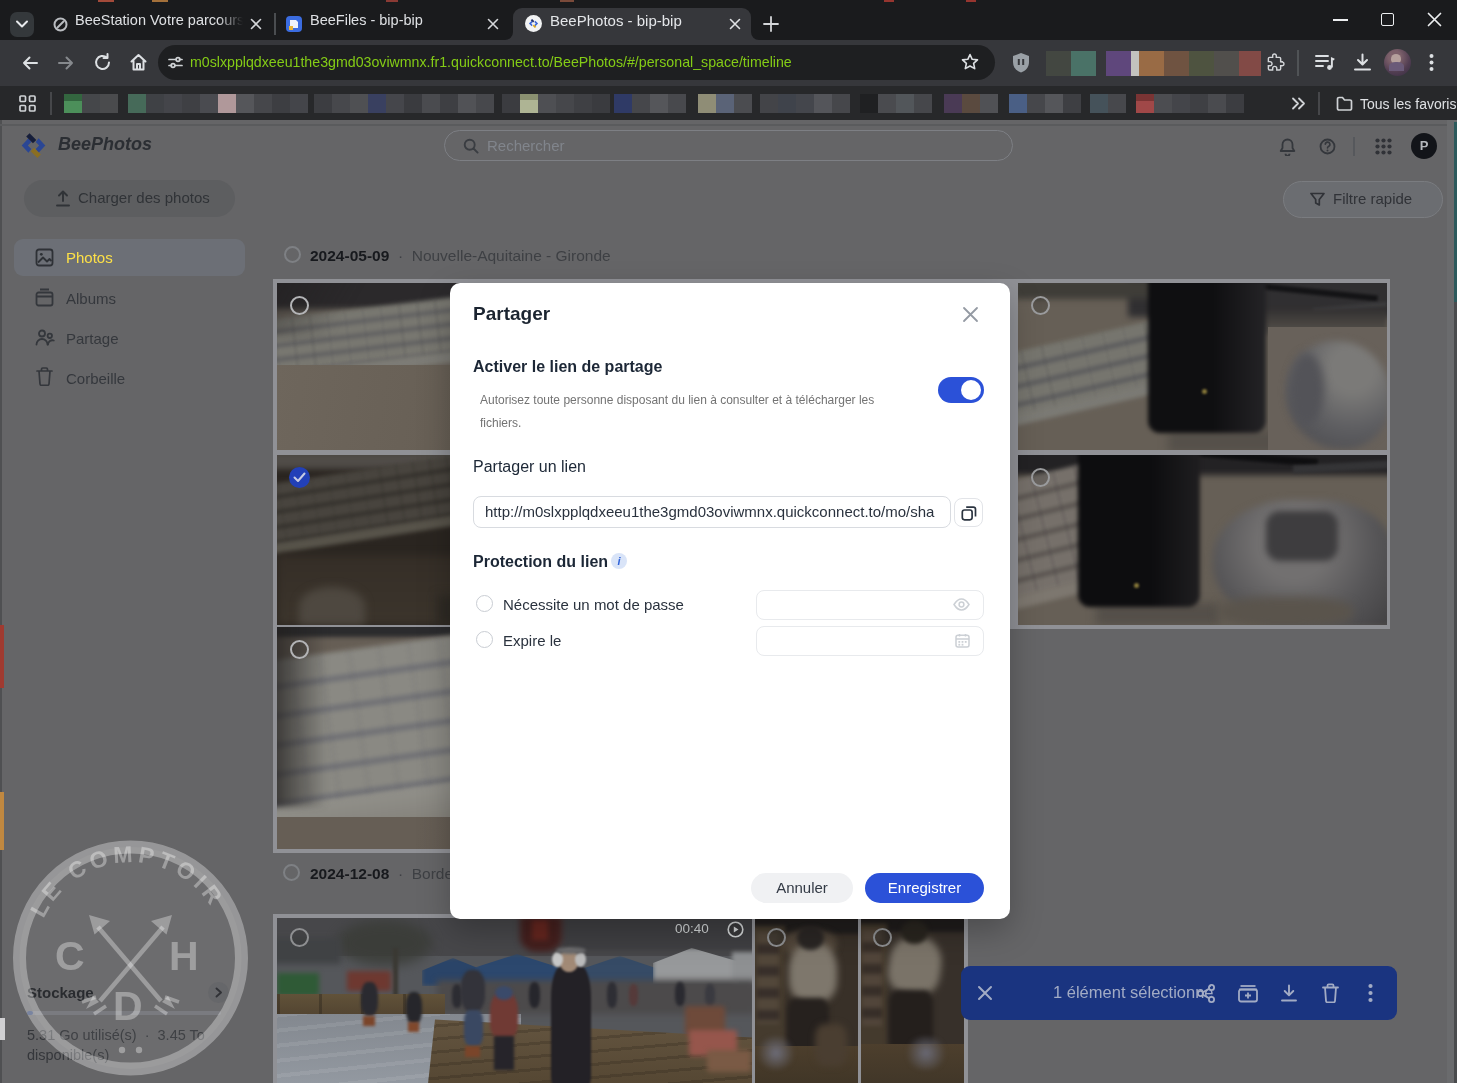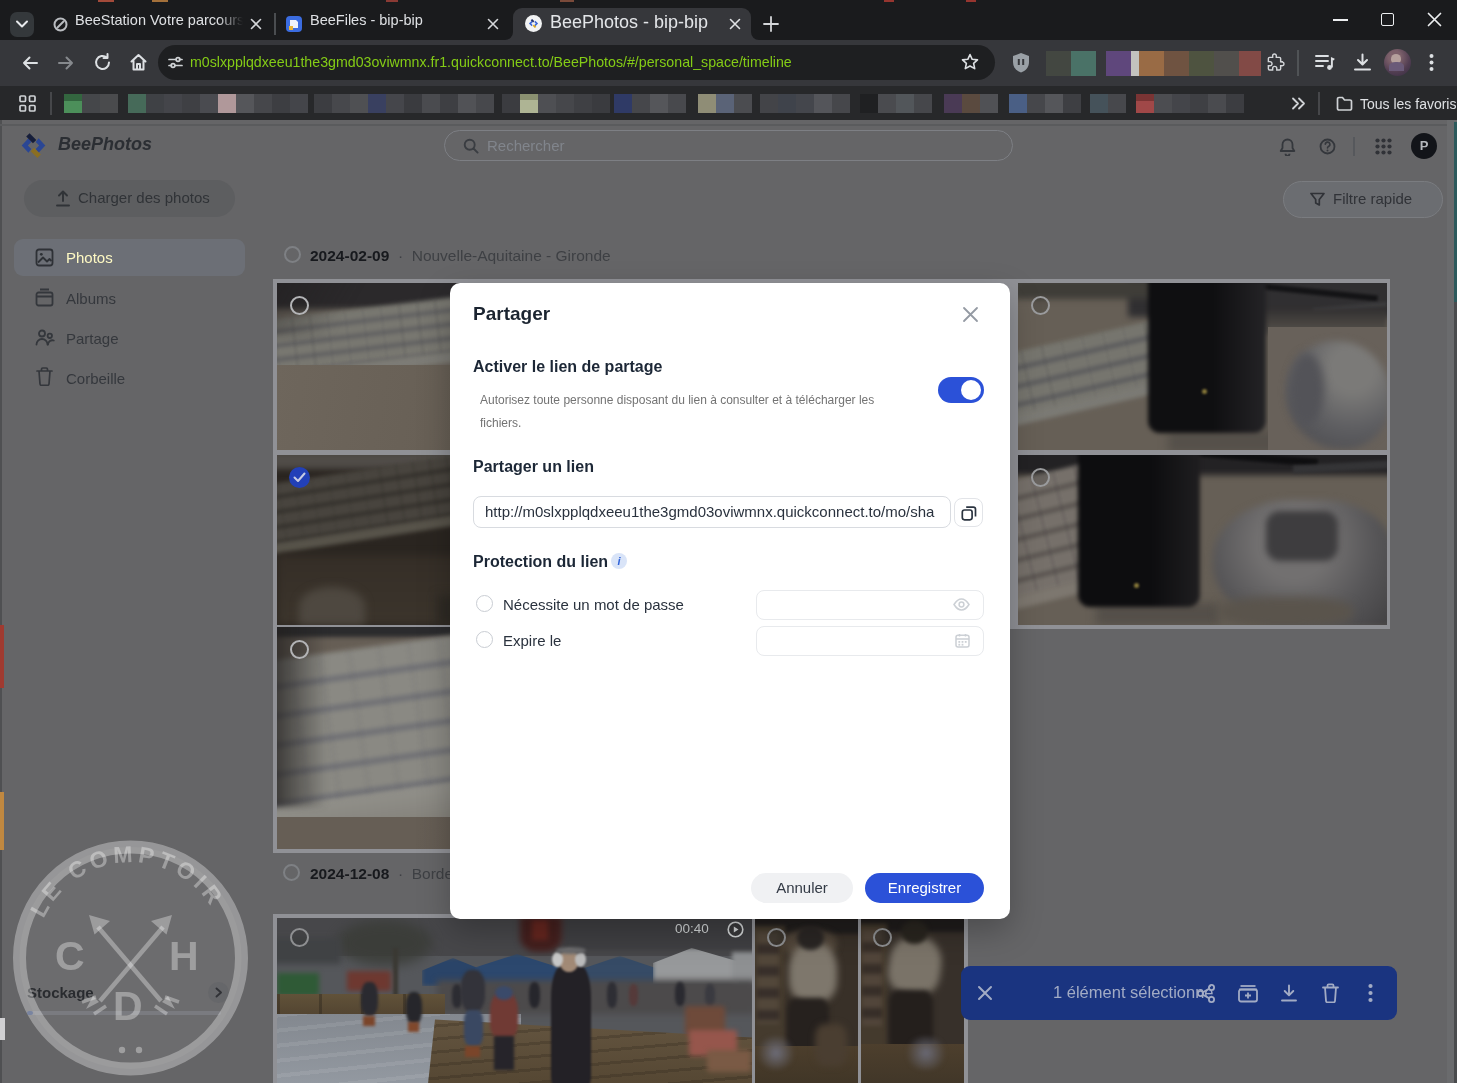--- a/index.html
+++ b/index.html
@@ -50,21 +50,21 @@
   <div class="abs" style="left:505px;top:32px;width:8px;height:8px;background:#1a1b1d;border-radius:0 0 8px 0;"></div>
   <div class="abs" style="left:751px;top:32px;width:8px;height:8px;background:#36373b;"></div>
   <div class="abs" style="left:751px;top:32px;width:8px;height:8px;background:#1a1b1d;border-radius:0 0 0 8px;"></div>
   <div class="abs" style="left:525px;top:15px;width:17px;height:17px;border-radius:50%;background:#f2f3f4;"></div>
   <svg class="abs" style="left:528px;top:18px" width="11" height="11" viewBox="0 0 24 24">
     <path d="M2 12 L8 6 L10 9 L7 12 L10 15 L8 18 Z" fill="#3b66d6"></path>
     <path d="M22 12 L16 6 L14 9 L17 12 L14 15 L16 18 Z" fill="#3b66d6"></path>
     <path d="M9 2 L14 7 L11 10 L6 5 Z" fill="#22306b"></path>
     <path d="M15 22 L10 17 L13 14 L18 19 Z" fill="#d9a620"></path>
   </svg>
-  <div class="abs" style="left:550px;top:12px;width:160px;height:18px;font-size:18px;color:#e4e6e9;white-space:nowrap;">BeePhotos - bip-bip</div>
+  <div class="abs" style="left:550px;top:12px;width:160px;height:18px;font-size:15px;color:#e4e6e9;white-space:nowrap;">BeePhotos - bip-bip</div>
   <svg class="abs" style="left:729px;top:18px" width="12" height="12" viewBox="0 0 12 12">
       <path d="M1.5 1.5 L10.5 10.5 M10.5 1.5 L1.5 10.5" stroke="#e0e2e5" stroke-width="1.6" stroke-linecap="round"></path>
     </svg>
 
   <svg class="abs" style="left:763px;top:16px" width="16" height="16" viewBox="0 0 16 16">
       <path d="M8 1 V15 M1 8 H15" stroke="#d4d6d9" stroke-width="1.8" stroke-linecap="round"></path>
     </svg>
 
   <div class="abs" style="left:1333px;top:19px;width:15px;height:2px;background:#eceef0;"></div>
   <div class="abs" style="left:1381px;top:13px;width:13px;height:13px;border:1.5px solid #eceef0;border-radius:2px;"></div>
@@ -274,21 +274,21 @@
       <path d="M8 11 V2 M4 5.5 L8 1.5 L12 5.5" stroke="#303337" stroke-width="1.9" fill="none" stroke-linecap="round" stroke-linejoin="round"></path>
       <path d="M2 15.5 h12" stroke="#303337" stroke-width="1.9" stroke-linecap="round"></path>
     </svg>
   <div class="abs" style="left:78px;top:69px;font-size:15px;color:#303337;">Charger des photos</div>
   <div class="abs" style="left:14px;top:119px;width:231px;height:37px;border-radius:9px;background:#6c6f76;"></div>
   <svg class="abs" style="left:35px;top:128px" width="19" height="19" viewBox="0 0 19 19">
       <rect x="1.5" y="1.5" width="16" height="16" rx="2.5" fill="none" stroke="#2e3136" stroke-width="1.8"></rect>
       <circle cx="6.3" cy="6.3" r="1.4" fill="#2e3136"></circle>
       <path d="M3 14.5 L8 9.5 L12 13.5 L14.5 11 L16.5 13" fill="none" stroke="#2e3136" stroke-width="1.8" stroke-linejoin="round"></path>
     </svg>
-  <div class="abs" style="left:66px;top:129px;font-size:15px;color:#fef9c3;">Photos</div>
+  <div class="abs" style="left:66px;top:129px;font-size:15px;color:#fde047;">Photos</div>
   <svg class="abs" style="left:35px;top:168px" width="19" height="19" viewBox="0 0 19 19">
       <rect x="1.5" y="4.5" width="16" height="13" rx="2" fill="none" stroke="#34373c" stroke-width="1.8"></rect>
       <path d="M1.5 8.5 h16 M5 1.5 h9" stroke="#34373c" stroke-width="1.8"></path>
     </svg>
   <div class="abs" style="left:66px;top:170px;font-size:15px;color:#35383d;">Albums</div>
   <svg class="abs" style="left:35px;top:208px" width="20" height="19" viewBox="0 0 20 19">
       <circle cx="7" cy="5.5" r="3" fill="none" stroke="#34373c" stroke-width="1.8"></circle>
       <path d="M1.5 16.5 a5.5 5.5 0 0 1 11 0" fill="none" stroke="#34373c" stroke-width="1.8" stroke-linecap="round"></path>
       <circle cx="14.8" cy="7.8" r="2.2" fill="none" stroke="#34373c" stroke-width="1.8"></circle>
       <path d="M13 16.5 a4.4 4.4 0 0 1 5.8 -4" fill="none" stroke="#34373c" stroke-width="1.8" stroke-linecap="round"></path>
@@ -299,23 +299,24 @@
     </svg>
   <div class="abs" style="left:66px;top:250px;font-size:15px;color:#35383d;">Corbeille</div>
 
   <div class="abs" style="left:27px;top:864px;font-size:15px;font-weight:700;color:#1e2024;">Stockage</div>
   <div class="abs" style="left:208px;top:862px;width:21px;height:21px;border-radius:50%;background:#5e5f63;"></div>
   <svg class="abs" style="left:215px;top:867px" width="8" height="11" viewBox="0 0 8 11">
       <path d="M1.5 1.5 L6 5.5 L1.5 9.5" stroke="#26282c" stroke-width="1.9" fill="none" stroke-linecap="round" stroke-linejoin="round"></path>
     </svg>
   <div class="abs" style="left:27px;top:891px;width:194px;height:4px;border-radius:2px;background:#73747a;"></div>
   <div class="abs" style="left:27px;top:891px;width:6px;height:4px;border-radius:2px;background:#3a4a74;"></div>
+  <div class="abs" style="left:27px;top:905px;width:210px;font-size:14.5px;line-height:20px;color:#35373b;">5.31 Go utilisé(s)&nbsp; · &nbsp;3.45 To disponible(s)</div>
 
   <div class="abs" style="left:284px;top:126px;width:17px;height:17px;border-radius:50%;border:2px solid #7e8084;"></div>
-  <div class="abs" style="left:310px;top:127px;font-size:15.5px;color:#3e4044;"><b style="color:#17191d;">2024-02-09</b>&nbsp; · &nbsp;Nouvelle-Aquitaine - Gironde</div>
+  <div class="abs" style="left:310px;top:127px;font-size:15.5px;color:#3e4044;"><b style="color:#17191d;">2024-05-09</b>&nbsp; · &nbsp;Nouvelle-Aquitaine - Gironde</div>
   <div class="abs" style="left:283px;top:744px;width:17px;height:17px;border-radius:50%;border:2px solid #7e8084;"></div>
   <div class="abs" style="left:310px;top:745px;font-size:15.5px;color:#3e4044;"><b style="color:#17191d;">2024-12-08</b>&nbsp; · &nbsp;Bordeaux</div>
 
   <div class="abs" style="left:273px;top:159px;width:1117px;height:175px;background:#909196;"></div>
   <div class="abs" style="left:273px;top:331px;width:1117px;height:178px;background:#909196;"></div>
   <div class="abs" style="left:273px;top:503px;width:479px;height:230px;background:#909196;"></div>
   <div class="abs" style="left:273px;top:794px;width:695px;height:169px;background:#909196;"></div>
 
   <div class="abs" style="left:277px;top:163px;width:368px;height:167px;overflow:hidden;background:#69625a;">
     <div class="abs" style="left:-6px;top:-8px;width:390px;height:34px;background:#2b292b;filter:blur(3px);"></div>
@@ -542,21 +543,21 @@
 
 <div class="abs" id="modal" style="left:450px;top:283px;width:560px;height:636px;background:#ffffff;border-radius:10px;box-shadow:0 12px 32px rgba(0,0,0,0.25);">
   <div class="abs" style="left:23px;top:20px;font-size:19px;font-weight:700;color:#1b2430;">Partager</div>
   <svg class="abs" style="left:512px;top:23px" width="17" height="17" viewBox="0 0 17 17">
       <path d="M2 2 L15 15 M15 2 L2 15" stroke="#949aa3" stroke-width="1.8" stroke-linecap="round"></path>
     </svg>
   <div class="abs" style="left:23px;top:75px;font-size:16px;font-weight:700;color:#1c2736;">Activer le lien de partage</div>
   <div class="abs" style="left:30px;top:106px;width:400px;font-size:12px;line-height:23px;color:#737373;">Autorisez toute personne disposant du lien à consulter et à télécharger les fichiers.</div>
   <div class="abs" style="left:488px;top:94px;width:46px;height:26px;border-radius:13px;background:#2b51d8;"></div>
   <div class="abs" style="left:511px;top:97px;width:20px;height:20px;border-radius:50%;background:#fff;"></div>
-  <div class="abs" style="left:23px;top:175px;font-size:16px;font-weight:700;color:#1c2736;">Partager un lien</div>
+  <div class="abs" style="left:23px;top:175px;font-size:16px;font-weight:400;color:#1c2736;">Partager un lien</div>
   <div class="abs" style="left:23px;top:213px;width:478px;height:32px;border:1px solid #d8dbe0;border-radius:8px;background:#fff;overflow:hidden;">
     <div class="abs" style="left:11px;top:6px;width:460px;font-size:15px;color:#2a323e;white-space:nowrap;overflow:hidden;">http://m0slxpplqdxeeu1the3gmd03oviwmnx.quickconnect.to/mo/sha</div>
   </div>
   <div class="abs" style="left:504px;top:215px;width:29px;height:29px;border:1px solid #e2e4e8;border-radius:8px;"></div>
   <svg class="abs" style="left:511px;top:222px" width="16" height="16" viewBox="0 0 16 16">
       <rect x="1.3" y="5" width="9.8" height="9.8" rx="2.2" fill="none" stroke="#2b3440" stroke-width="1.7"></rect>
       <path d="M5.2 2.1 H12.3 a2.2 2.2 0 0 1 2.2 2.2 V11.4" fill="none" stroke="#2b3440" stroke-width="1.7"></path>
     </svg>
   <div class="abs" style="left:23px;top:270px;font-size:16px;font-weight:700;color:#1c2736;">Protection du lien</div>
   <div class="abs" style="left:161px;top:270px;width:16px;height:16px;border-radius:50%;background:#d9e4f8;text-align:center;font-size:11px;font-weight:700;color:#2f62d8;line-height:16px;font-style:italic;">i</div>

